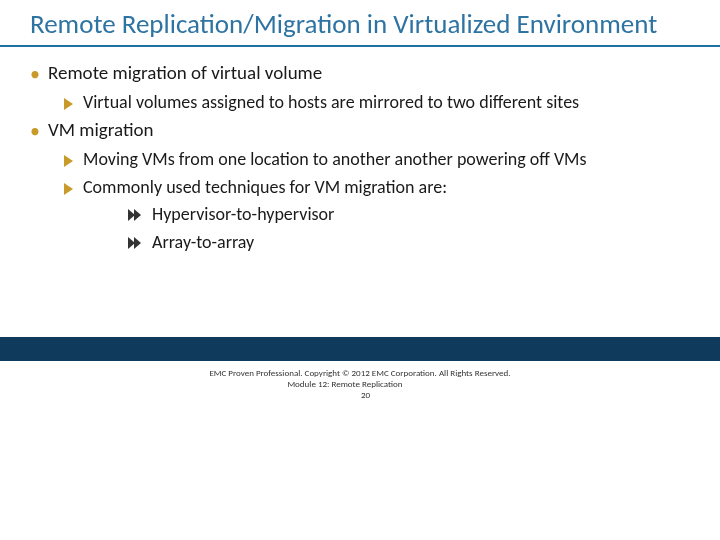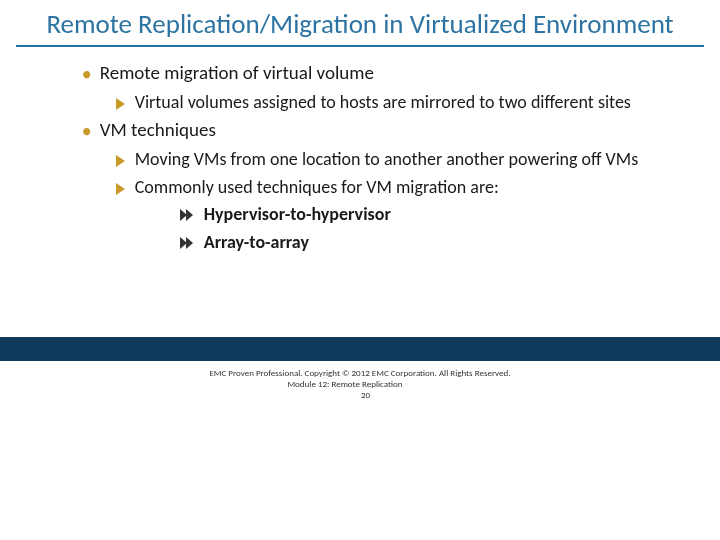--- a/index.html
+++ b/index.html
@@ -1,20 +1,20 @@
 <!DOCTYPE html>
 <html><head>
 <meta charset="utf-8">
 <style>
   * { box-sizing: border-box; margin: 0; padding: 0; }
   html, body { width: 720px; height: 540px; font-family: Calibri, "Segoe UI", Arial, sans-serif; background: #fff; color: #000; }
   .slide {
     width: 720px; height: 408px;
     position: relative;
-    display: flex; flex-direction: column; align-items: center;
+    display: flex; flex-direction: column;
   }
   .title-block {
     padding: 8px 30px 6px 30px;
     border-bottom: 2px solid #1f6fa8;
   }
   .title {
     font-size: 27px;
     font-weight: 400;
     color: #2e74a3;
     line-height: 1.15;
@@ -72,21 +72,21 @@
     content: "";
     position: absolute;
     width: 0; height: 0;
     border-top: 6px solid transparent;
     border-bottom: 6px solid transparent;
     border-left: 7px solid #333;
     top: 0;
   }
   .dbltri::before { left: 0; }
   .dbltri::after  { left: 6px; }
-  .lvl3-text { flex: 1; font-size: 18px; font-weight: bold; }
+  .lvl3-text { flex: 1; font-size: 18px; }
   .band {
     height: 24px;
     background: #0f3a5b;
     width: 100%;
   }
   .footer {
     display: flex;
     align-items: center;
     padding: 6px 14px 8px 14px;
     font-size: 9px;
@@ -114,21 +114,21 @@
     </div>
     <div class="lvl2-group">
       <div class="lvl2">
         <div class="tri"></div>
         <div class="lvl2-text">Virtual volumes assigned to hosts are mirrored to two different sites</div>
       </div>
     </div>
 
     <div class="lvl1">
       <div class="bullet-dot">•</div>
-      <div class="lvl1-text">VM techniques</div>
+      <div class="lvl1-text">VM migration</div>
     </div>
     <div class="lvl2-group">
       <div class="lvl2">
         <div class="tri"></div>
         <div class="lvl2-text">Moving VMs from one location to another another powering off VMs</div>
       </div>
       <div class="lvl2">
         <div class="tri"></div>
         <div class="lvl2-text">Commonly used techniques for VM migration are:</div>
       </div>

